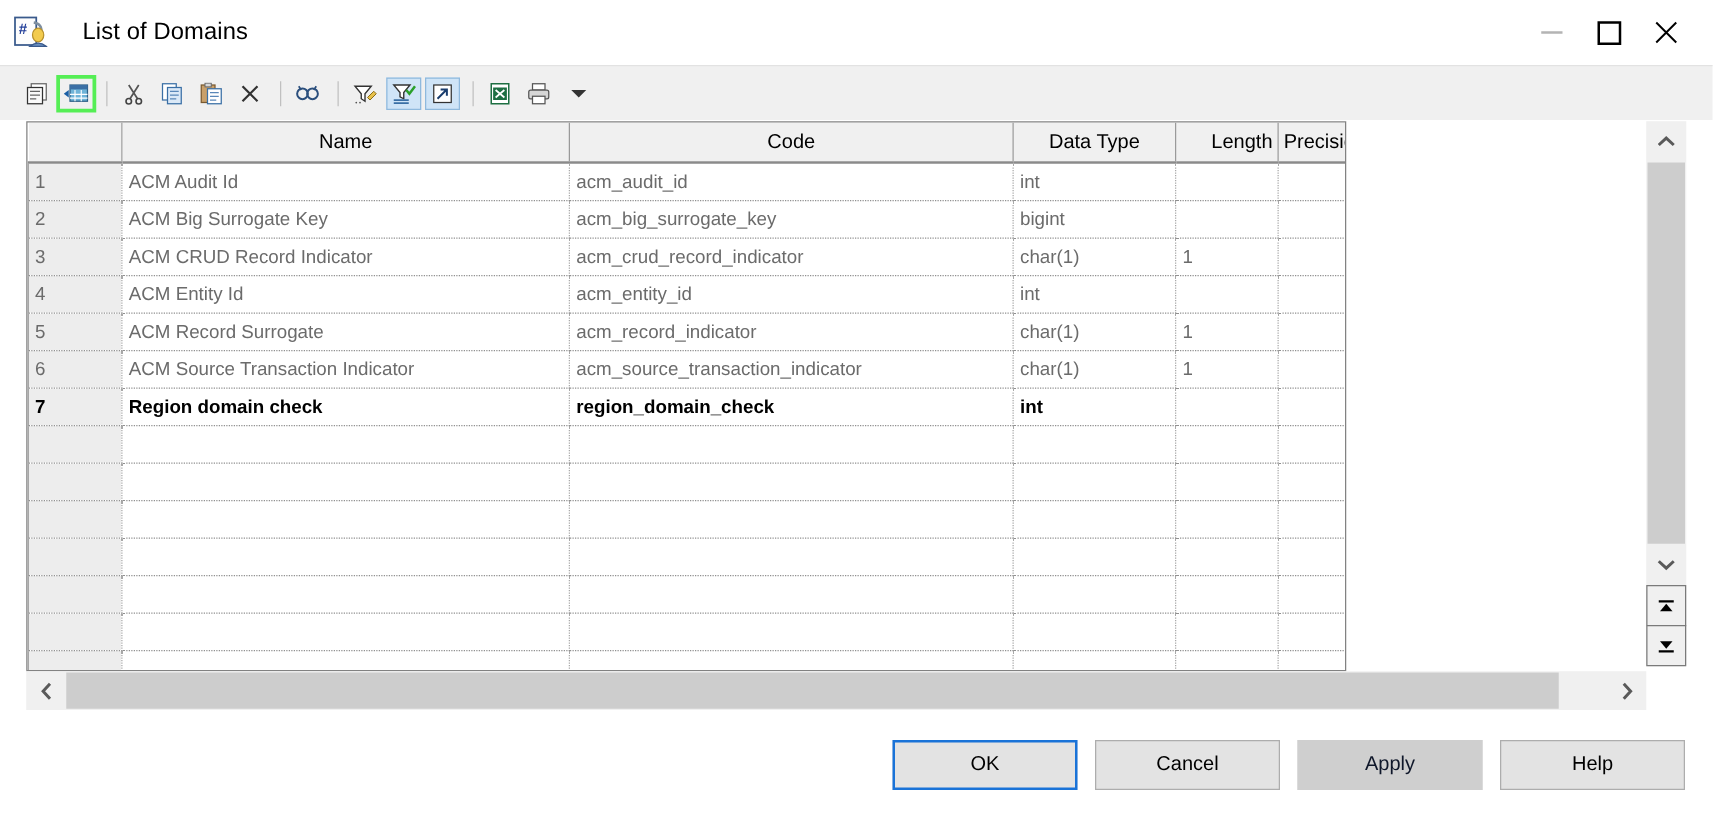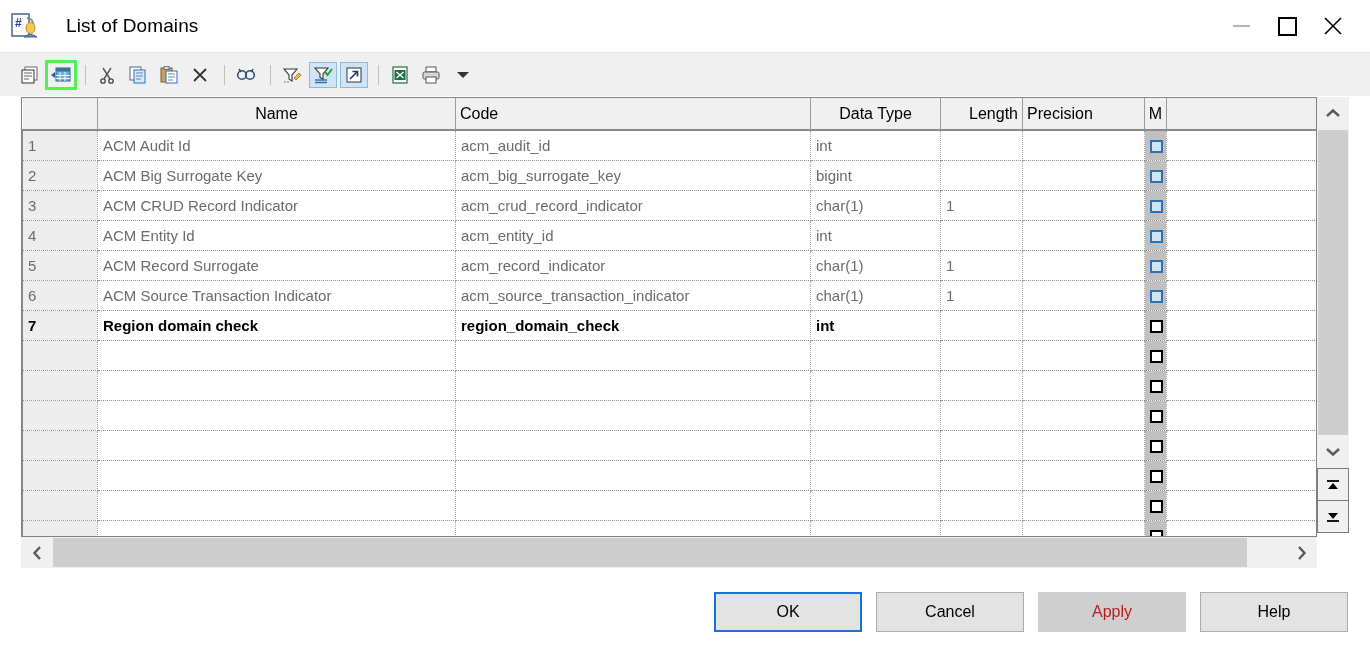--- a/index.html
+++ b/index.html
@@ -98,21 +98,21 @@
   .tb-arrow {
     width: 22px; height: 26px;
     display: flex; align-items: center; justify-content: center;
     margin-left: 4px;
   }
 
   
   .grid-wrap {
     position: absolute;
     left: 21px; top: 97px;
-    width: 1296px; height: 440px;
+    width: 1056px; height: 440px;
     border: 1px solid #828282;
     box-sizing: border-box;
     overflow: hidden;
     background: #ffffff;
   }
   table.grid {
     border-collapse: collapse;
     table-layout: fixed;
     width: 1294px;
     font-size: 15px;
@@ -254,21 +254,21 @@
     justify-content: center;
     font-family: "Liberation Sans", sans-serif;
   }
   .fbtn.focused {
     border: 2px solid #1a73d8;
     background: #e3e3e3;
   }
   .fbtn.disabled {
     background: #cfcfcf;
     border: 1px solid #cfcfcf;
-    color: #b91c1c;
+    color: #0f172a;
   }
 </style>
 </head>
 <body>
 
 <div class="titlebar">
   <div class="title-icon">
     <svg width="28" height="28" viewBox="0 0 28 28">
       <rect x="2" y="2" width="17" height="22" fill="#fdfdfd" stroke="#3a5a8c" stroke-width="1.4"></rect>
       <text x="5" y="15" font-size="12" font-family="'Liberation Sans',sans-serif" fill="#24409a" font-weight="bold">#</text>
@@ -415,21 +415,21 @@
       <col style="width:130px">
         <col style="width:82px">
         <col style="width:122px">
       <col style="width:22px">
         <col style="width:150px">
     </colgroup>
     <thead>
       <tr>
         <th class="corner"></th>
         <th style="text-align:center">Name</th>
-        <th style="text-align:left">Code</th>
+        <th style="text-align:center">Code</th>
         <th style="text-align:center">Data Type</th>
         <th style="text-align:right">Length</th>
         <th style="text-align:left">Precision</th>
         <th class="mand">M</th>
         <th class="tail"></th>
       </tr>
     </thead>
     <tbody>
         <tr>
           <td class="rownum">1</td>

